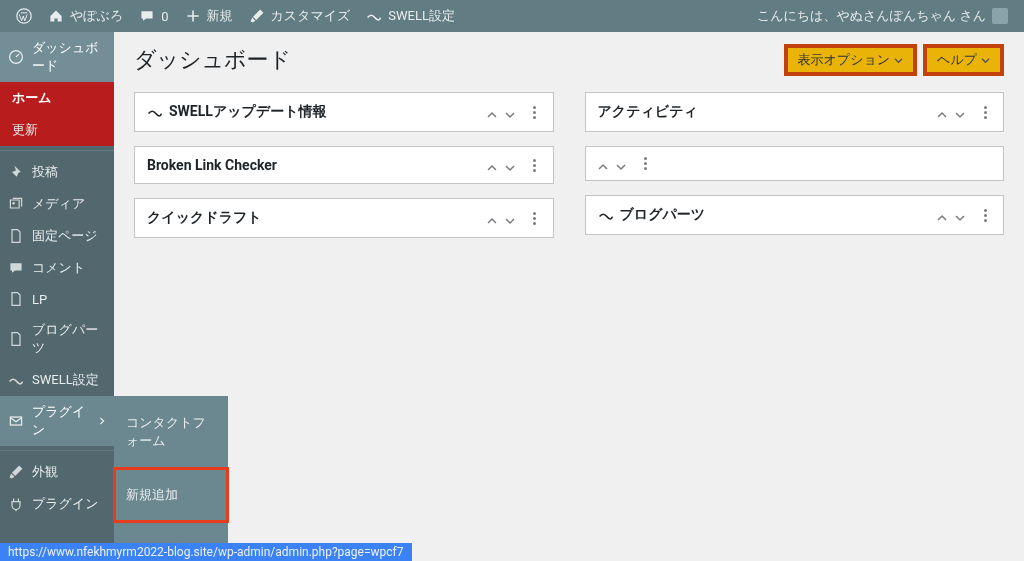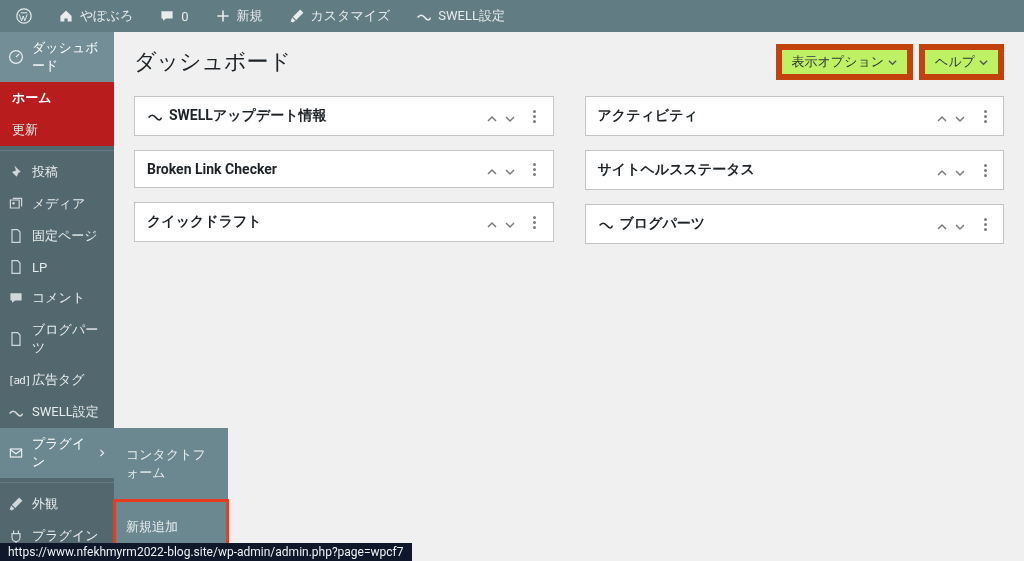--- a/index.html
+++ b/index.html
@@ -17,21 +17,21 @@
     .adminbar {
       background: #627c83;
       color: #fff;
       height: 32px;
       display: flex;
       align-items: center;
       justify-content: space-between;
       padding: 0 8px;
       font-size: 13px;
     }
-    .adminbar-left, .adminbar-right { display: flex; align-items: center; gap: 10px; }
+    .adminbar-left, .adminbar-right { display: flex; align-items: center; gap: 0; }
     .adminbar-item {
       display: flex;
       align-items: center;
       gap: 6px;
       padding: 0 8px;
       height: 32px;
       color: #e8eced;
       cursor: pointer;
     }
     .adminbar-item svg { width: 16px; height: 16px; }
@@ -115,22 +115,22 @@
       justify-content: space-between;
       padding: 12px 0 16px 0;
     }
     h1 {
       font-size: 22px;
       font-weight: 400;
       color: #1d2327;
     }
     .header-buttons { display: flex; gap: 6px; }
     .header-btn {
-      background: #bef264;
-      border: 6px solid #c2410c;
+      background: #eab308;
+      border: 4px solid #c2410c;
       padding: 3px 10px;
       font-size: 13px;
       display: flex;
       align-items: center;
       gap: 4px;
       cursor: pointer;
       color: #2c3338;
     }
     .columns { display: flex; gap: 31px; }
     .col { flex: 1; display: flex; flex-direction: column; gap: 14px; }
@@ -153,21 +153,21 @@
     }
     .metabox-actions { display: flex; align-items: center; gap: 8px; color: #787c82; }
     .chev { width: 10px; height: 10px; display: inline-block; }
     .chev svg { width: 10px; height: 10px; }
     .vmenu { width: 12px; display: flex; flex-direction: column; gap: 2px; margin-left: 6px; }
     .vmenu span { width: 3px; height: 3px; background: #787c82; border-radius: 50%; margin: 0 auto; }
     
     .statusbar {
       position: absolute;
       left: 0; bottom: 0;
-      background: #0f172a;
+      background: #3b82f6;
       color: #eef2f3;
       font-size: 12px;
       padding: 2px 8px;
     }
     .ad-icon {
       font-family: monospace;
       font-size: 11px;
       width: 16px;
       text-align: left;
       letter-spacing: -1px;
@@ -208,20 +208,26 @@
         </svg>
       <span>カスタマイズ</span>
     </div>
     <div class="adminbar-item">
       <svg viewBox="0 0 20 20">
           <path d="M2 12c3-4 6-4 9 0s6 4 7 0" stroke="#e8eced" stroke-width="2" fill="none"></path>
         </svg>
       <span>SWELL設定</span>
     </div>
   </div>
+  <div class="adminbar-right">
+    <div class="adminbar-item">
+      <span>こんにちは、やぬさんぽんちゃん さん</span>
+      <span class="avatar"></span>
+    </div>
+  </div>
 </div>
 
 <div class="sidebar">
   <div class="side-item current">
     <svg viewBox="0 0 20 20">
         <circle cx="10" cy="10" r="8" fill="none" stroke="#fff" stroke-width="1.5"></circle>
         <path d="M10 10l4-4" stroke="#fff" stroke-width="1.5"></path>
       </svg>
     <span>ダッシュボード</span>
   </div>
@@ -243,39 +249,35 @@
     <span>メディア</span>
   </div>
   <div class="side-item">
     <svg viewBox="0 0 20 20">
         <path d="M5 2h7l3 3v13H5z" fill="none" stroke="#e8eced" stroke-width="1.5"></path>
       </svg>
     <span>固定ページ</span>
   </div>
   <div class="side-item">
     <svg viewBox="0 0 20 20">
+        <path d="M3 4h14v9H9l-4 3v-3H3z" fill="#e8eced"></path>
+      </svg>
+    <span>コメント</span>
+  </div>
+  <div class="side-item">
+    <svg viewBox="0 0 20 20">
         <path d="M5 2h7l3 3v13H5z" fill="none" stroke="#e8eced" stroke-width="1.5"></path>
       </svg>
     <span>LP</span>
   </div>
   <div class="side-item">
     <svg viewBox="0 0 20 20">
-        <path d="M3 4h14v9H9l-4 3v-3H3z" fill="#e8eced"></path>
-      </svg>
-    <span>コメント</span>
-  </div>
-  <div class="side-item">
-    <svg viewBox="0 0 20 20">
         <path d="M5 2h7l3 3v13H5z" fill="none" stroke="#e8eced" stroke-width="1.5"></path>
       </svg>
     <span>ブログパーツ</span>
-  </div>
-  <div class="side-item">
-    <span class="ad-icon">[ad]</span>
-    <span>広告タグ</span>
   </div>
   <div class="side-item">
     <svg viewBox="0 0 20 20">
         <path d="M2 12c3-4 6-4 9 0s6 4 7 0" stroke="#e8eced" stroke-width="2" fill="none"></path>
       </svg>
     <span>SWELL設定</span>
   </div>
 
   <div style="position: relative;">
     <div class="side-item hovered">
@@ -416,23 +418,20 @@
                 <span></span>
                 <span></span>
                 <span></span>
               </span>
           </div>
         </div>
       </div>
 
       <div class="metabox">
         <div class="metabox-header">
-          <div class="metabox-title">
-            <span>サイトヘルスステータス</span>
-          </div>
           <div class="metabox-actions">
             <span class="chev"><svg viewBox="0 0 10 10">
                   <path d="M1 7l4-4 4 4" stroke="#787c82" stroke-width="1.5" fill="none"></path>
                 </svg></span>
             <span class="chev"><svg viewBox="0 0 10 10">
                   <path d="M1 3l4 4 4-4" stroke="#787c82" stroke-width="1.5" fill="none"></path>
                 </svg></span>
             <span class="vmenu">
                 <span></span>
                 <span></span>

